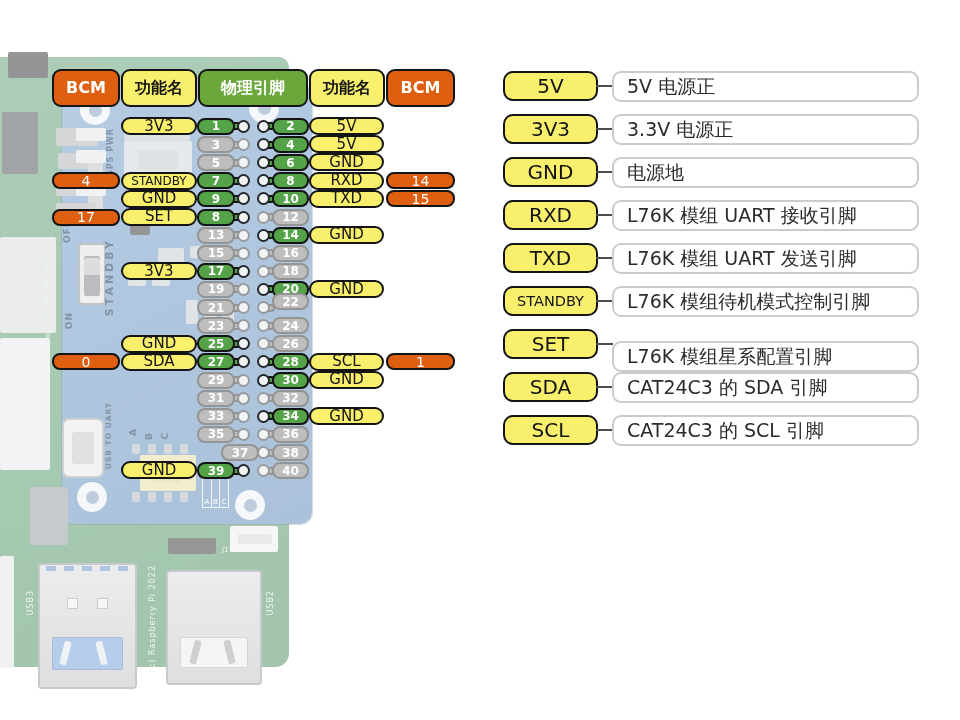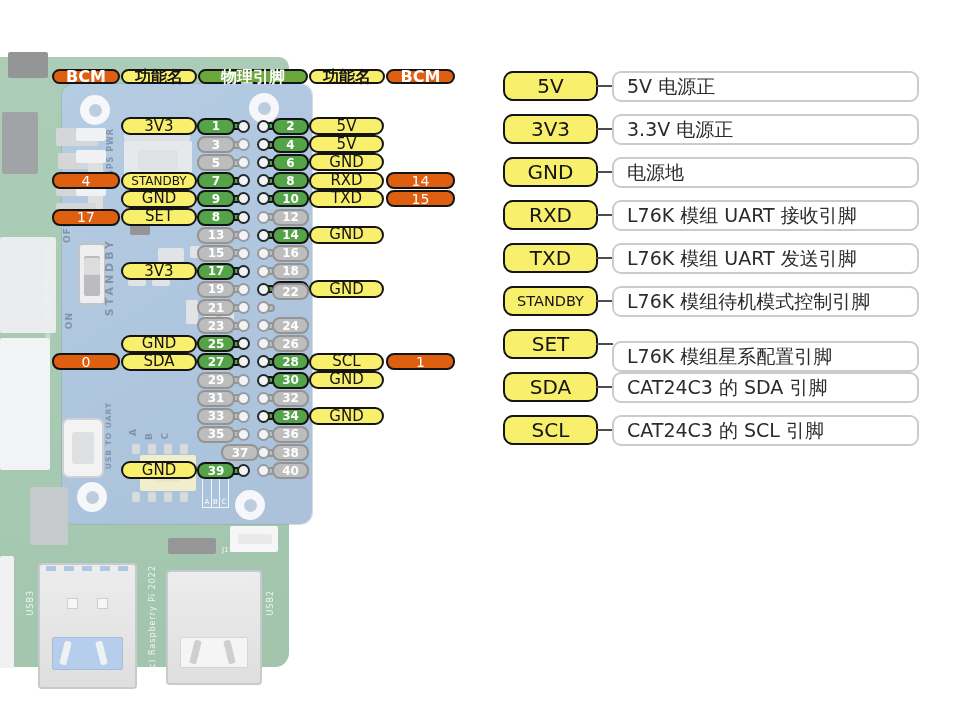--- a/index.html
+++ b/index.html
@@ -26,21 +26,21 @@
   .usb-hole{background:#f0f0f0;border:1px solid #a5a5a5;}
   .usb-tongue{border-radius:2px;}
   .prong{position:absolute;width:7px;height:24px;border-radius:2px;}
   .abc-grid{left:202px;top:478px;width:27px;height:30px;border:1px solid rgba(255,255,255,.85);display:flex;}
   .abc-cell{flex:1;border-right:1px solid rgba(255,255,255,.85);color:#fff;font-size:7px;display:flex;align-items:flex-end;justify-content:center;padding-bottom:1px;}
   .abc-cell:last-child{border-right:none;}
 
   
   #overlay{position:absolute;inset:0;}
   .badge{position:absolute;box-sizing:border-box;border:2px solid #141414;display:flex;align-items:center;justify-content:center;line-height:1;}
-  .badge.hdr{height:15px;border-radius:9px;font-weight:bold;font-size:16px;border-width:2.5px;}
+  .badge.hdr{height:38px;border-radius:9px;font-weight:bold;font-size:16px;border-width:2.5px;}
   .hdr.bcm-h{background:var(--orange);color:#fff;}
   .hdr.fn-h{background:var(--yellow);color:#141414;}
   .hdr.phys-h{background:var(--green-hdr);color:#fff;}
   .badge.bcm{background:var(--orange);color:#fff;height:17px;border-radius:8px;font-size:14px;}
   .badge.fn{background:var(--yellow);color:#141414;height:18px;border-radius:9px;font-size:15px;border-width:2.5px;}
   .badge.pin{color:#fff;height:17px;border-radius:8px;font-size:12px;font-weight:bold;border-width:2.5px;}
   .badge.pin.on{background:var(--green-pin);}
   .badge.pin.off{background:var(--gray);border-color:var(--gray-brd);}
   .stub{position:absolute;height:8px;border:2px solid #141414;border-radius:4px;box-sizing:border-box;}
   .stub.on{background:var(--green-pin);}
@@ -236,21 +236,21 @@
         <div class="ring off" style="left: 236.5px; top: 282.98px;"></div>
         <div class="ring on" style="left: 256.5px; top: 282.98px;"></div>
         <div class="badge pin off" style="left: 197px; top: 280.98px; width: 38px;">19</div>
         <div class="badge pin on" style="left: 272px; top: 280.98px; width: 37px;">20</div>
         <div class="badge fn" style="left: 309px; top: 280.28px; width: 75px; font-size: 15px;">GND</div>
         <div class="stub off" style="left: 230px; top: 303.6px; width: 14px;"></div>
         <div class="stub off" style="left: 258px; top: 303.6px; width: 17px;"></div>
         <div class="ring off" style="left: 236.5px; top: 301.1px;"></div>
         <div class="ring off" style="left: 256.5px; top: 301.1px;"></div>
         <div class="badge pin off" style="left: 197px; top: 299.1px; width: 38px;">21</div>
-        <div class="badge pin off" style="left: 272px; top: 283px; width: 37px; text-align: center;">22</div>
+        <div class="badge pin off" style="left: 272px; top: 293px; width: 37px; text-align: center;">22</div>
         <div class="stub off" style="left: 230px; top: 321.72px; width: 14px;"></div>
         <div class="stub off" style="left: 258px; top: 321.72px; width: 17px;"></div>
         <div class="ring off" style="left: 236.5px; top: 319.22px;"></div>
         <div class="ring off" style="left: 256.5px; top: 319.22px;"></div>
         <div class="badge pin off" style="left: 197px; top: 317.22px; width: 38px;">23</div>
         <div class="badge pin off" style="left: 272px; top: 317.22px; width: 37px;">24</div>
         <div class="stub on" style="left: 230px; top: 339.84px; width: 14px;"></div>
         <div class="stub off" style="left: 258px; top: 339.84px; width: 17px;"></div>
         <div class="ring on" style="left: 236.5px; top: 337.34px;"></div>
         <div class="ring off" style="left: 256.5px; top: 337.34px;"></div>

